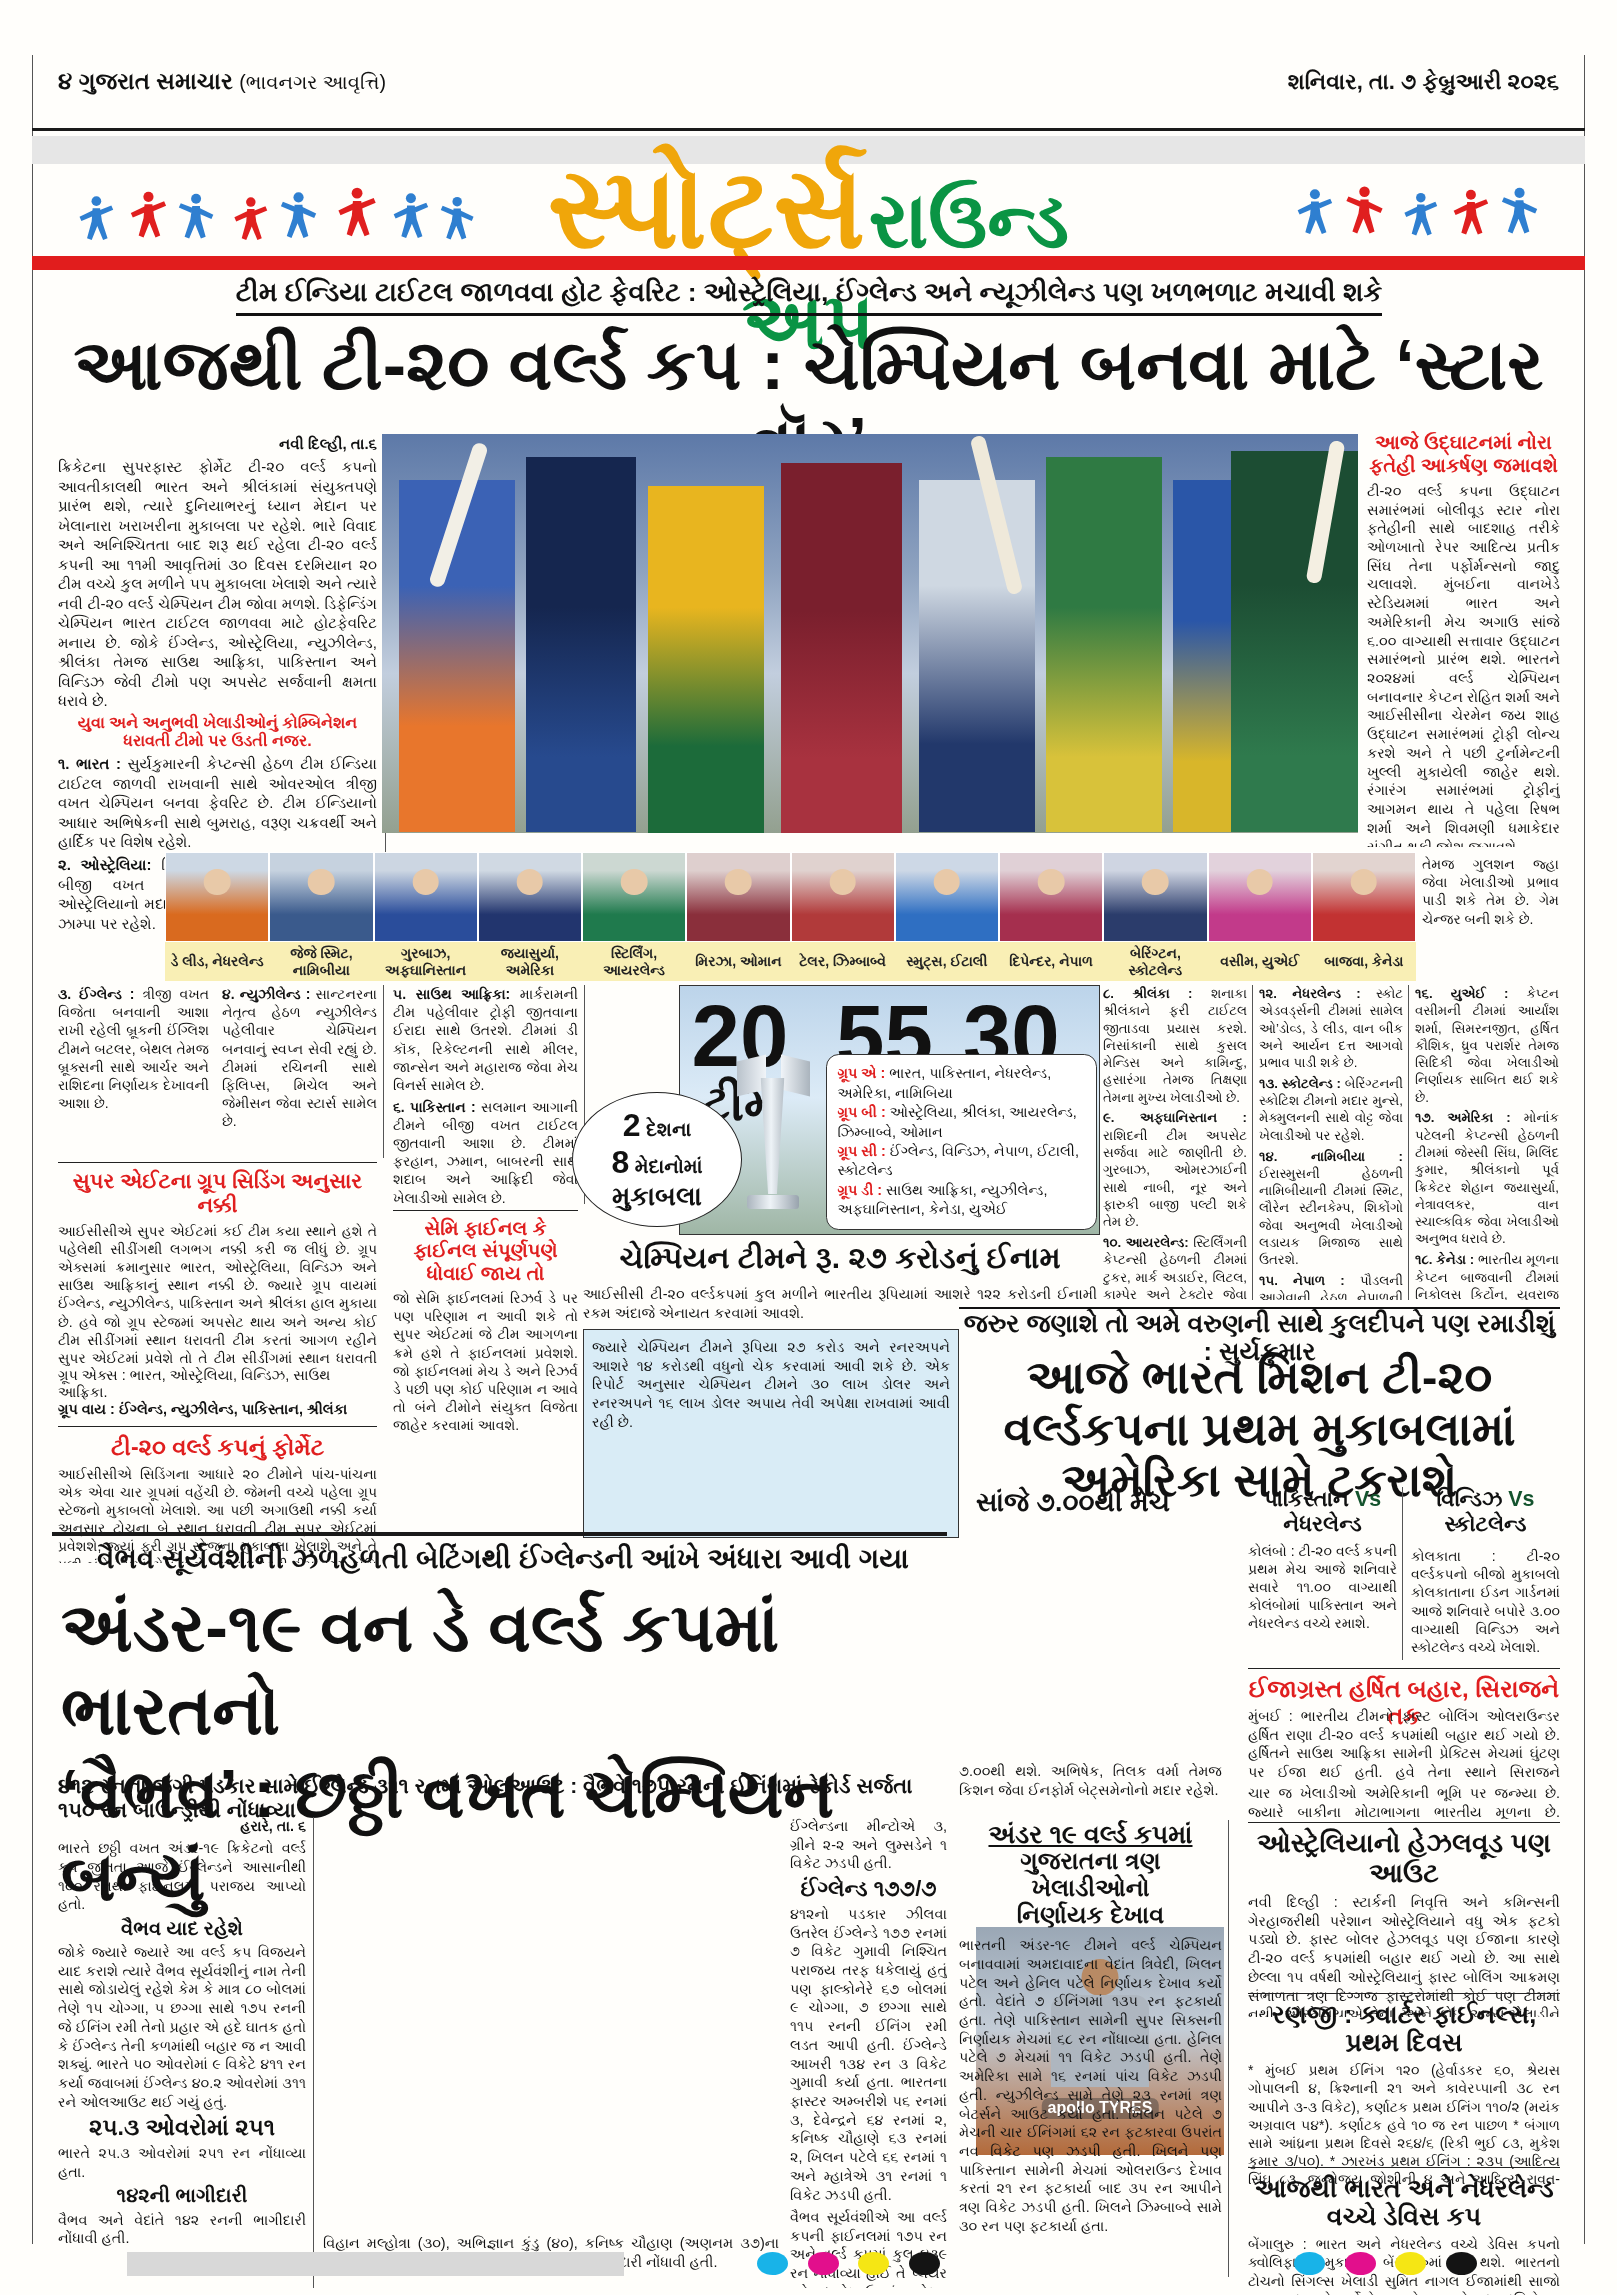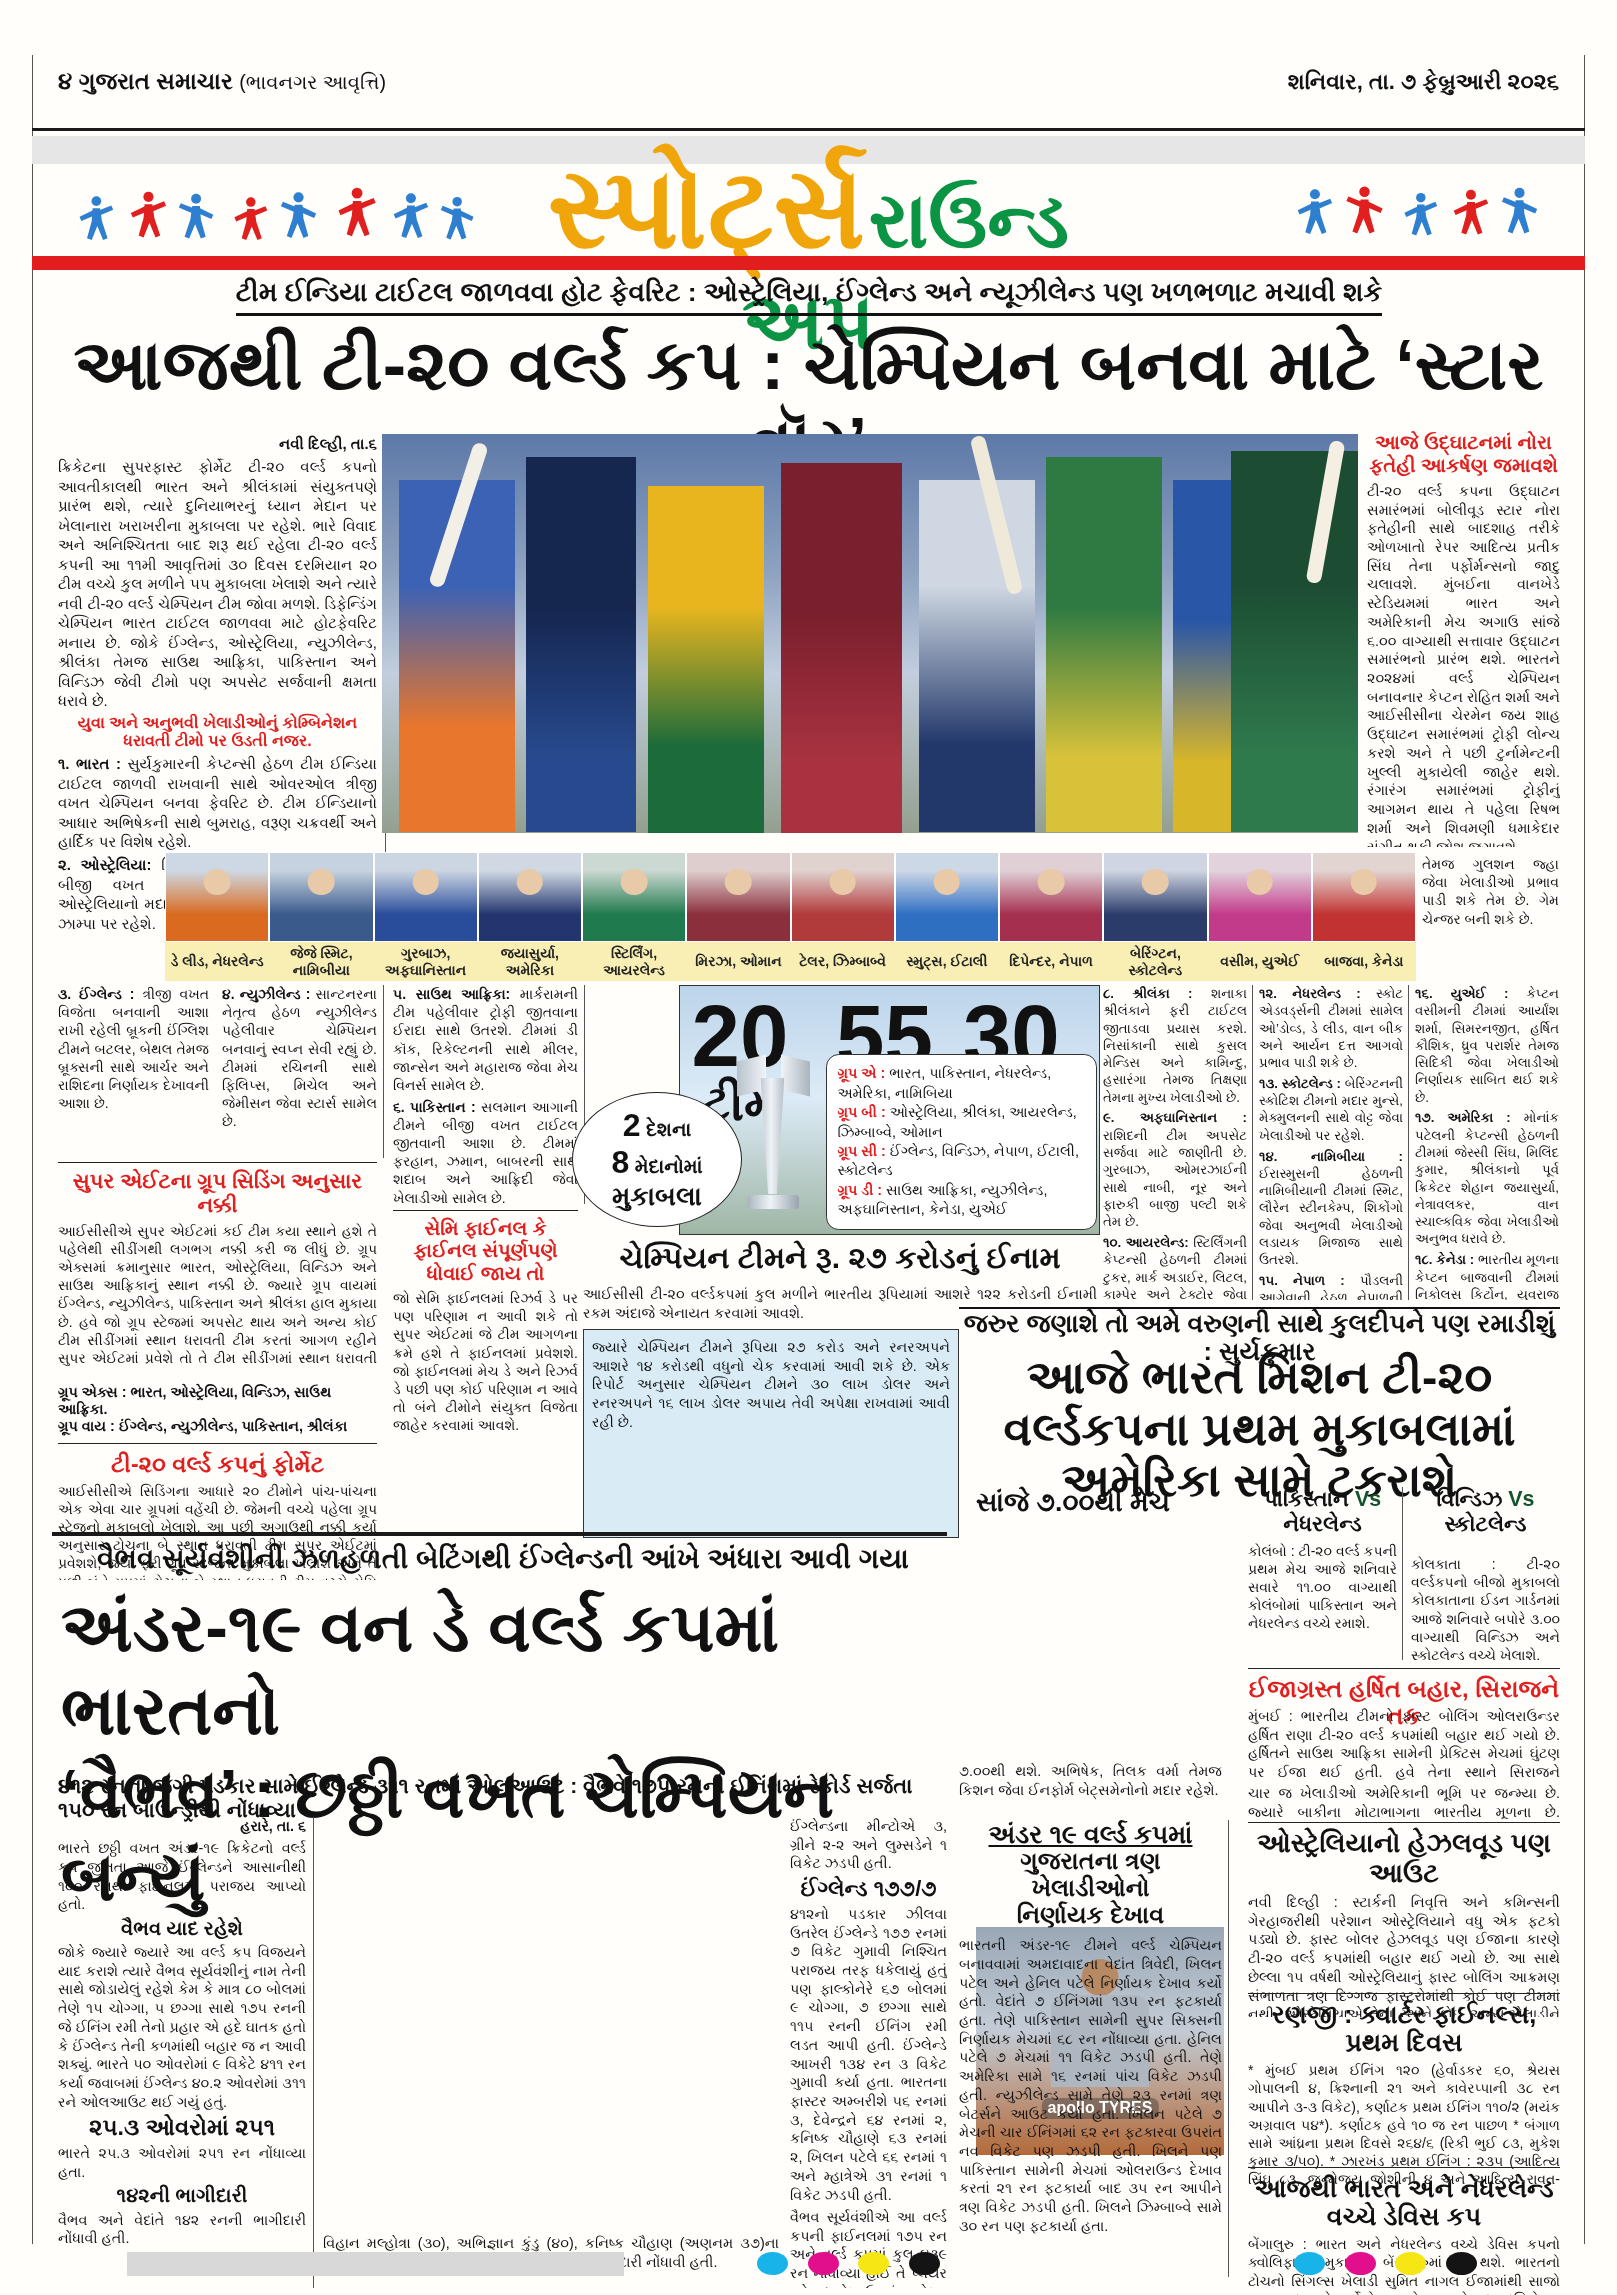--- a/index.html
+++ b/index.html
@@ -206,21 +206,21 @@
   <div class="abs jcol" style="left:58px;top:985px;width:151px;height:173px;font-size:14px">
     <p><span class="tno">૩. ઈંગ્લેન્ડ :</span> <span>ત્રીજી વખત વિજેતા બનવાની આશા રાખી રહેલી બ્રૂકની ઈંગ્લિશ ટીમને બટલર, બેથલ તેમજ બ્રૂક્સની સાથે આર્ચર અને રાશિદના નિર્ણાયક દેખાવની આશા છે.</span></p>
   </div>
   <div class="abs jcol" style="left:222px;top:985px;width:155px;height:173px;font-size:14px;border-right:1.2px solid #555;padding-right:5.8px">
     <p><span class="tno">૪. ન્યુઝીલેન્ડ :</span> <span>સાન્ટનરના નેતૃત્વ હેઠળ ન્યુઝીલેન્ડ પહેલીવાર ચેમ્પિયન બનવાનું સ્વપ્ન સેવી રહ્યું છે. ટીમમાં રચિનની સાથે ફિલિપ્સ, મિચેલ અને જેમીસન જેવા સ્ટાર્સ સામેલ છે.</span></p>
   </div>
 
   <div class="abs" style="left:58px;top:1162px;width:319px">
     <div class="redhead" style="font-size:21px;border-top:1.7px solid #222;padding-top:5.8px">સુપર એઈટના ગ્રૂપ સિડિંગ અનુસાર નક્કી</div>
     <div class="jcol" style="font-size:14px;margin-top:4.6px;height:144px">આઈસીસીએ સુપર એઈટમાં કઈ ટીમ કયા સ્થાને હશે તે પહેલેથી સીડીંગથી લગભગ નક્કી કરી જ લીધું છે. ગ્રૂપ એક્સમાં ક્રમાનુસાર ભારત, ઓસ્ટ્રેલિયા, વિન્ડિઝ અને સાઉથ આફ્રિકાનું સ્થાન નક્કી છે. જ્યારે ગ્રૂપ વાયમાં ઈંગ્લેન્ડ, ન્યુઝીલેન્ડ, પાકિસ્તાન અને શ્રીલંકા હાલ મુકાયા છે. હવે જો ગ્રૂપ સ્ટેજમાં અપસેટ થાય અને અન્ય કોઈ ટીમ સીડીંગમાં સ્થાન ધરાવતી ટીમ કરતાં આગળ રહીને સુપર એઈટમાં પ્રવેશે તો તે ટીમ સીડીંગમાં સ્થાન ધરાવતી ટીમનું સ્થાન લેશે. ધારોકે અફઘાનિસ્તાનની ટીમ સુપર એઈટમાં પ્રવેશે, તો જો તેઓ ગ્રૂપ સ્ટેજના અંતે સાઉથ આફ્રિકા કરતાં આગળ રહી હોય તો સુપર એઈટમાં સાઉથ આફ્રિકાના સ્થાને ગ્રૂપ-એક્સમાં પ્રવેશશે. જો અફઘાનિસ્તાન ન્યુઝીલેન્ડ કરતાં આગળ રહ્યું હોય તો તેઓ ન્યુઝીલેન્ડના સ્થાને ગ્રૂપ-વાયમાં પ્રવેશ કરશે.</div>
-    <div style="font-weight:bold;font-size:14.4px;margin-top:18px">ગ્રૂપ એક્સ : ભારત, ઓસ્ટ્રેલિયા, વિન્ડિઝ, સાઉથ આફ્રિકા.</div>
+    <div style="font-weight:normal;font-size:14.4px;margin-top:1px">ગ્રૂપ એક્સ : ભારત, ઓસ્ટ્રેલિયા, વિન્ડિઝ, સાઉથ આફ્રિકા.</div>
     <div style="font-weight:bold;font-size:14.4px">ગ્રૂપ વાય : ઈંગ્લેન્ડ, ન્યુઝીલેન્ડ, પાકિસ્તાન, શ્રીલંકા</div>
     <div class="redhead" style="font-size:23px;border-top:1.7px solid #222;margin-top:8px;padding-top:7px">ટી-૨૦ વર્લ્ડ કપનું ફોર્મેટ</div>
     <div class="jcol" style="font-size:14px;margin-top:4.6px;height:98px">આઈસીસીએ સિડિંગના આધારે ૨૦ ટીમોને પાંચ-પાંચના એક એવા ચાર ગ્રૂપમાં વહેંચી છે. જેમની વચ્ચે પહેલા ગ્રૂપ સ્ટેજનો મુકાબલો ખેલાશે. આ પછી અગાઉથી નક્કી કર્યા અનુસાર ટોચના બે સ્થાન ધરાવતી ટીમ સુપર એઈટમાં પ્રવેશશે, જ્યાં ફરી ગ્રૂપ સ્ટેજના મુકાબલા ખેલાશે અને તે પછી બંને ગ્રૂપમાં ટોચના બે સ્થાન ધરાવતી ટીમ વચ્ચે સેમિ ફાઈનલ રમાશે અને ત્યાર બાદ ૮ માર્ચે ફાઈનલ રમાશે.</div>
   </div>
 
   <div class="abs jcol" style="left:393px;top:985px;width:185px;height:219px;font-size:14px;border-right:1.2px solid #555;padding-right:5.8px">
     <p><span class="tno">૫. સાઉથ આફ્રિકા:</span> <span>માર્કરામની ટીમ પહેલીવાર ટ્રોફી જીતવાના ઈરાદા સાથે ઉતરશે. ટીમમાં ડી કૉક, રિકેલ્ટનની સાથે મીલર, જાન્સેન અને મહારાજ જેવા મેચ વિનર્સ સામેલ છે.</span></p>
     <p><span class="tno">૬. પાકિસ્તાન :</span> <span>સલમાન આગાની ટીમને બીજી વખત ટાઈટલ જીતવાની આશા છે. ટીમમાં ફરહાન, ઝમાન, બાબરની સાથે શદાબ અને આફ્રિદી જેવા ખેલાડીઓ સામેલ છે.</span></p>
 
   </div>
@@ -294,21 +294,21 @@
     <div class="abs" style="left:50%;bottom:16%;transform:translateX(-50%);color:#fff;font-weight:bold;font-size:16px;background:rgba(60,60,60,.45);padding:1.2px 5.8px;border-radius:7px">apollo TYRES</div>
   </div>
   <div class="abs jcol" style="left:959px;top:1762px;width:263px;height:55px;font-size:14.4px">૭.૦૦થી થશે. અભિષેક, તિલક વર્મા તેમજ કિશન જેવા ઈનફોર્મ બેટ્સમેનોનો મદાર રહેશે.</div>
 
   <div class="abs" style="left:1248px;top:1487px;width:149px;height:173px;border-right:1.2px solid #555;padding-right:4.6px">
     <div class="matchhead"><span>પાકિસ્તાન</span> <span class="vs">Vs</span> <span>નેધરલેન્ડ</span></div>
     <div class="jcol" style="font-size:14px;margin-top:4.6px">કોલંબો : ટી-૨૦ વર્લ્ડ કપની પ્રથમ મેચ આજે શનિવારે સવારે ૧૧.૦૦ વાગ્યાથી કોલંબોમાં પાકિસ્તાન અને નેધરલેન્ડ વચ્ચે રમાશે.</div>
   </div>
   <div class="abs" style="left:1411px;top:1487px;width:149px;height:173px">
     <div class="matchhead"><span>વિન્ડિઝ</span> <span class="vs">Vs</span> <span>સ્કોટલેન્ડ</span></div>
-    <div class="jcol" style="font-size:14px;margin-top:18px">કોલકાતા : ટી-૨૦ વર્લ્ડકપનો બીજો મુકાબલો કોલકાતાના ઈડન ગાર્ડનમાં આજે શનિવારે બપોરે ૩.૦૦ વાગ્યાથી વિન્ડિઝ અને સ્કોટલેન્ડ વચ્ચે ખેલાશે.</div>
+    <div class="jcol" style="font-size:14px;margin-top:10px">કોલકાતા : ટી-૨૦ વર્લ્ડકપનો બીજો મુકાબલો કોલકાતાના ઈડન ગાર્ડનમાં આજે શનિવારે બપોરે ૩.૦૦ વાગ્યાથી વિન્ડિઝ અને સ્કોટલેન્ડ વચ્ચે ખેલાશે.</div>
   </div>
 
   <div class="abs redhead" style="left:1248px;top:1668px;width:312px;font-size:24px;border-top:1.7px solid #222;padding-top:5.8px">ઈજાગ્રસ્ત હર્ષિત બહાર, સિરાજને તક</div>
   <div class="abs jcol" style="left:1248px;top:1707px;width:312px;height:75px;font-size:14.4px">મુંબઈ : ભારતીય ટીમનો ફાસ્ટ બોલિંગ ઓલરાઉન્ડર હર્ષિત રાણા ટી-૨૦ વર્લ્ડ કપમાંથી બહાર થઈ ગયો છે. હર્ષિતને સાઉથ આફ્રિકા સામેની પ્રેક્ટિસ મેચમાં ઘુંટણ પર ઈજા થઈ હતી. હવે તેના સ્થાને સિરાજને સમાવવામાં આવ્યો છે.</div>
   <div class="abs jcol" style="left:1248px;top:1784px;width:312px;height:35px;font-size:14.4px">ચાર જ ખેલાડીઓ અમેરિકાની ભૂમિ પર જન્મ્યા છે. જ્યારે બાકીના મોટાભાગના ભારતીય મૂળના છે. આગેવાની હેઠળની અમેરિકાની ટીમમાં સામેલ હતો.</div>
 
   <div class="abs rule" style="left:52px;top:1532px;width:895px;height:3.5px"></div>
   <div class="abs blackhead" style="left:58px;top:1543px;width:890px;font-size:28px">વૈભવ સૂર્યવંશીની ઝળહળતી બેટિંગથી ઈંગ્લેન્ડની આંખે અંધારા આવી ગયા</div>
   <div class="abs" style="left:61px;top:1586px;width:890px;font-size:68px;font-weight:800;line-height:1.22">
     <div>અંડર-૧૯ વન ડે વર્લ્ડ કપમાં ભારતનો</div>

